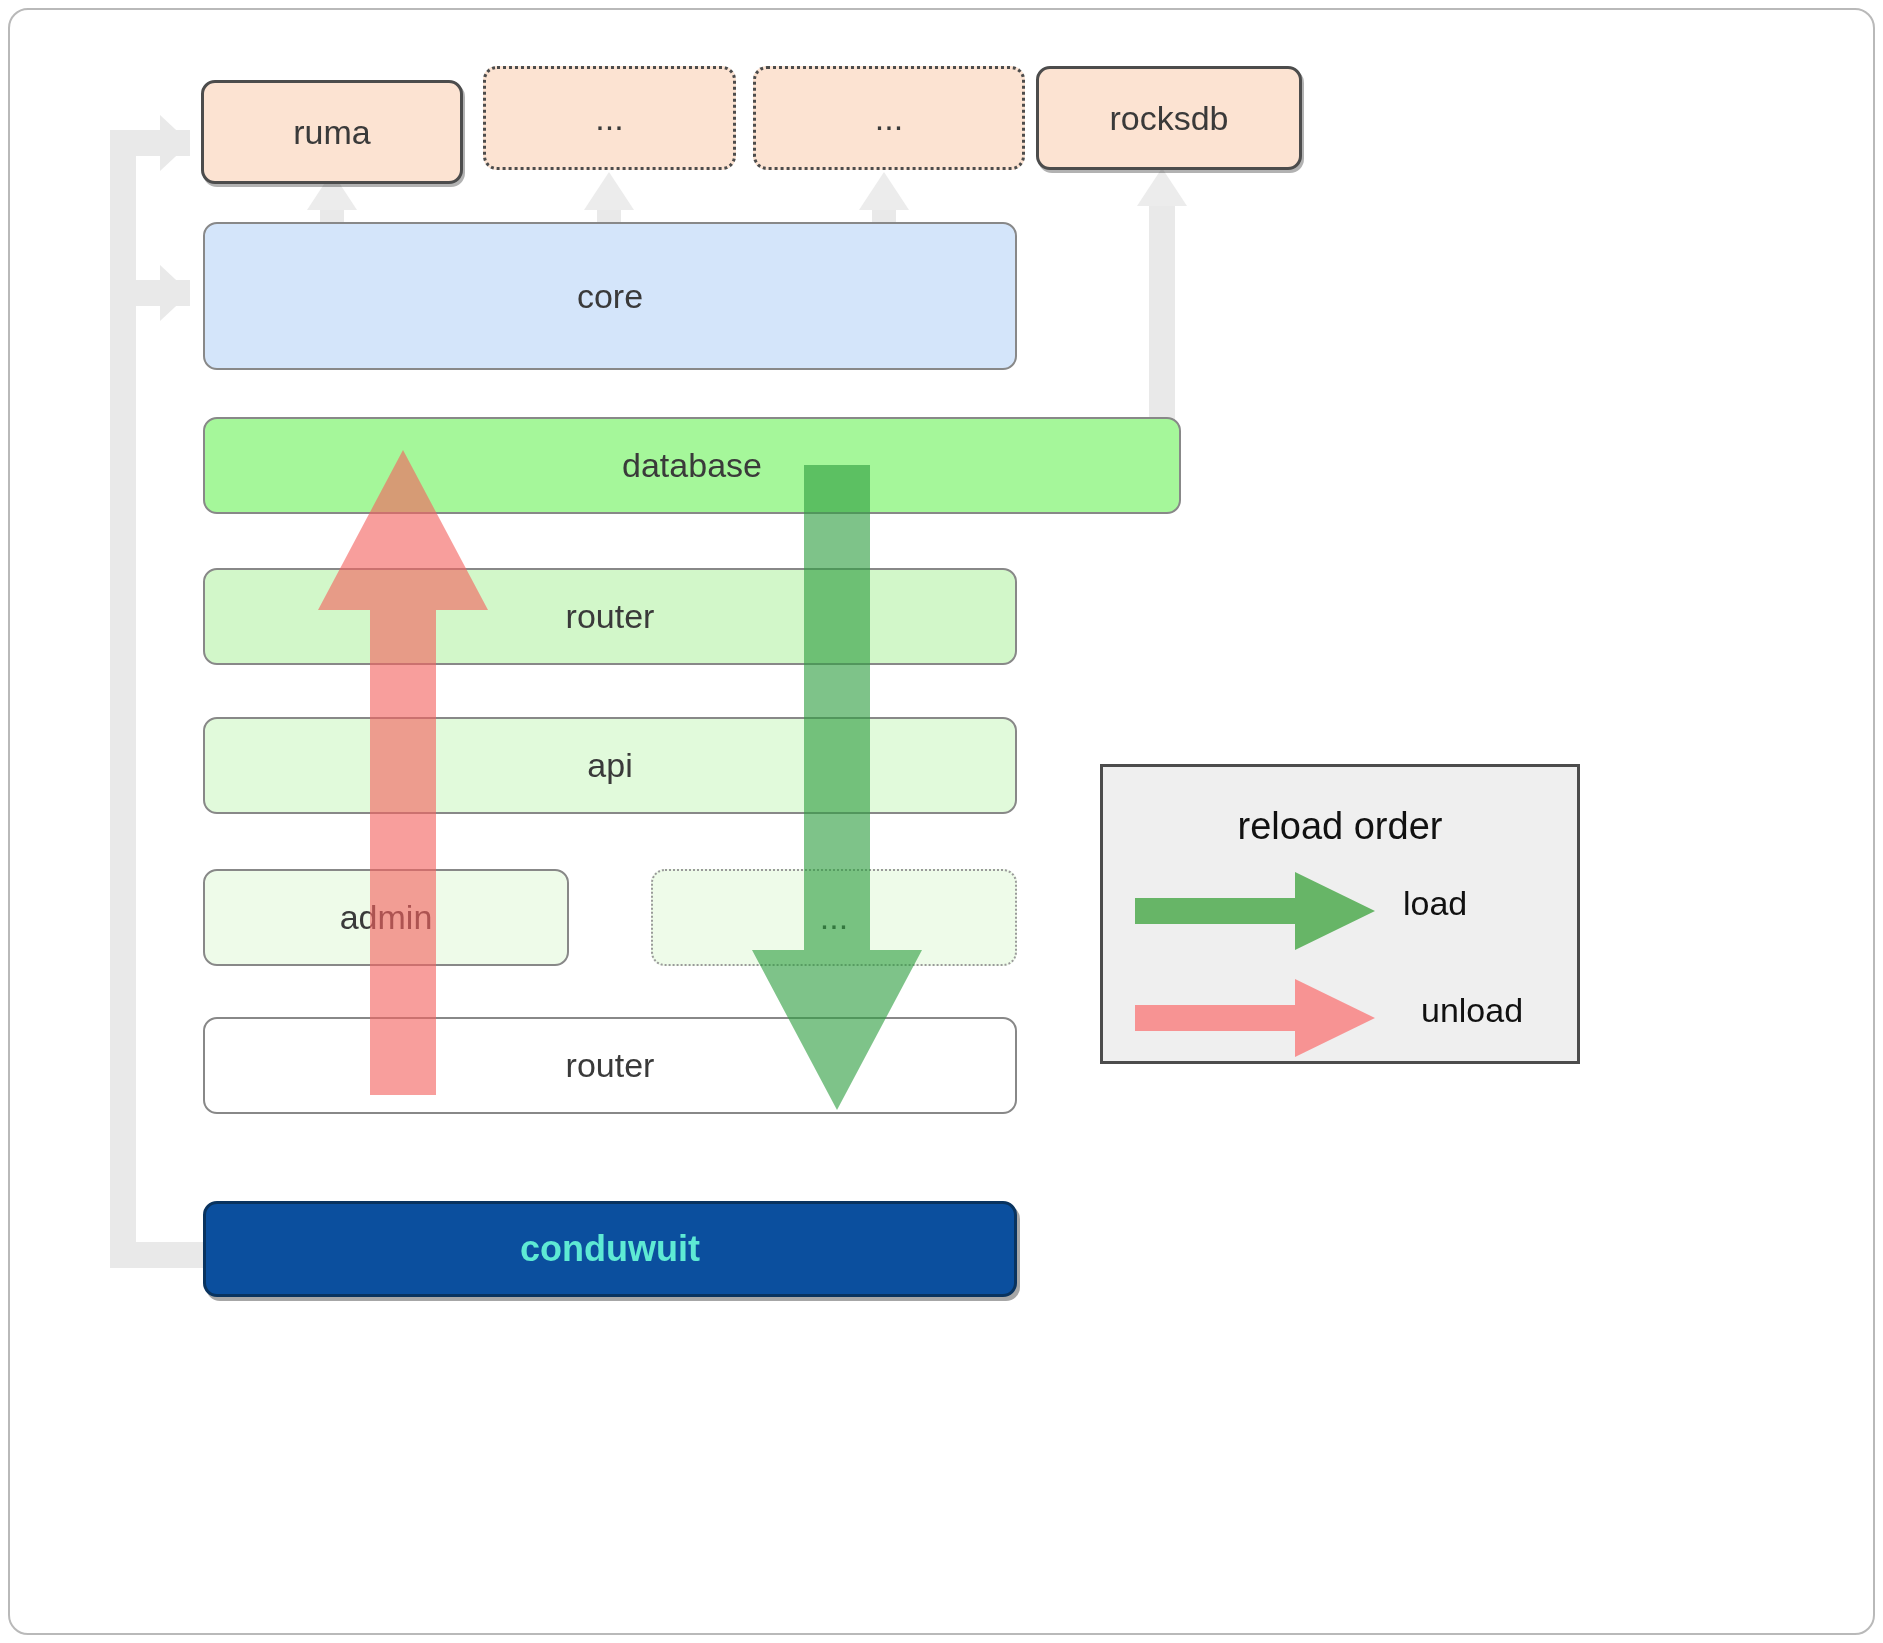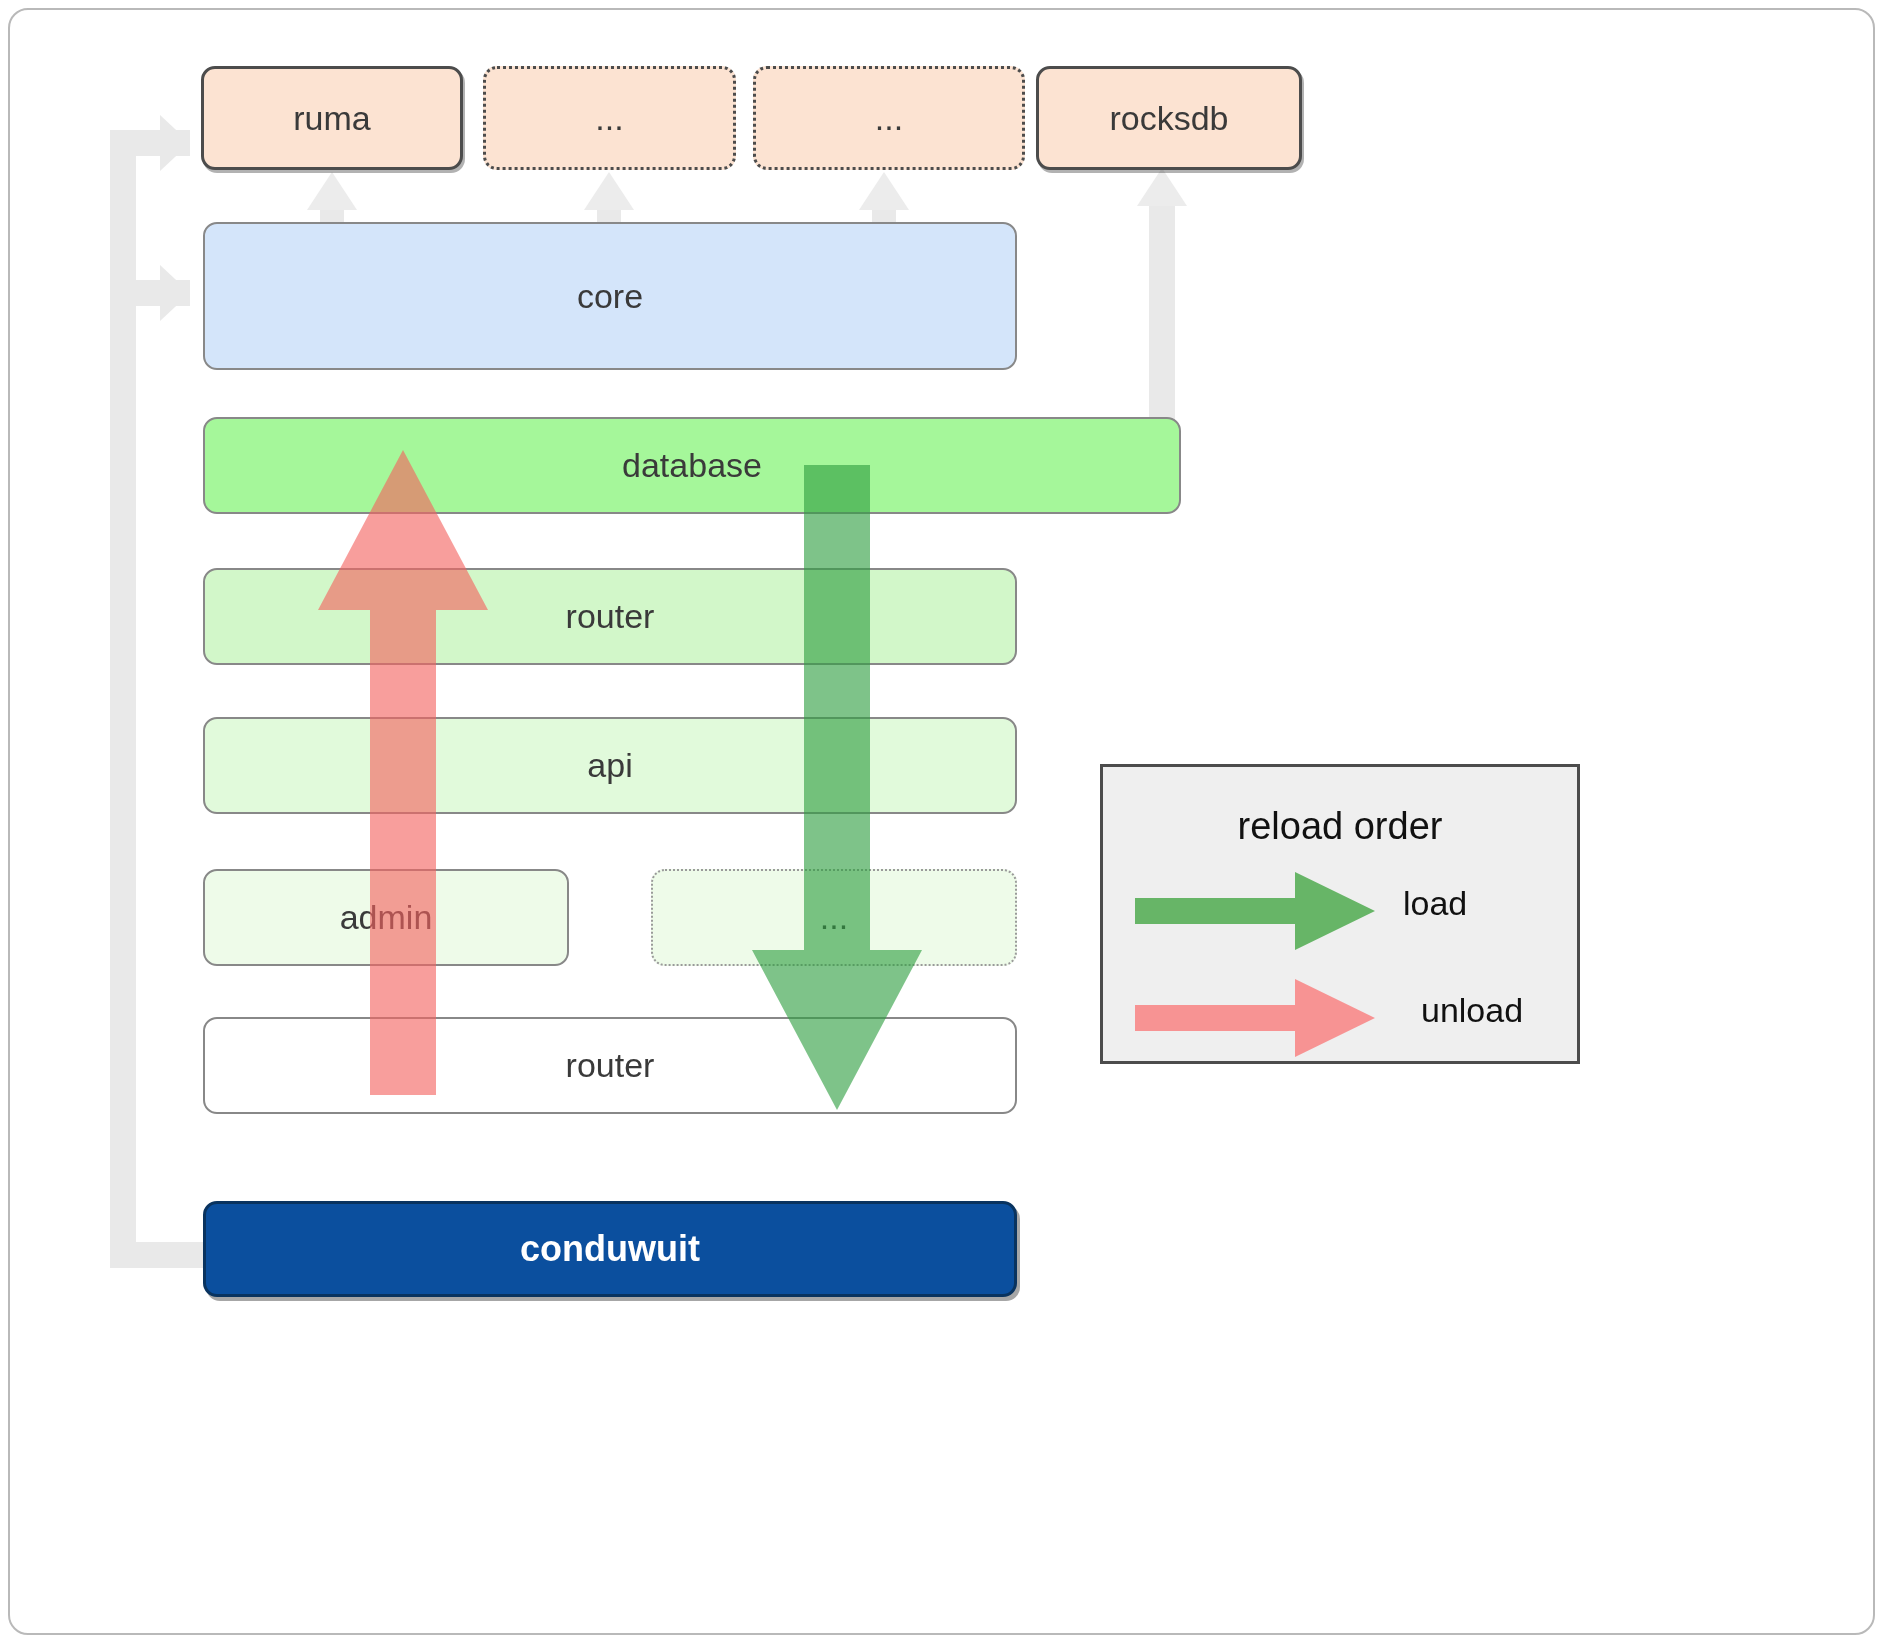--- a/index.html
+++ b/index.html
@@ -36,21 +36,21 @@
     color: #3a3a3a;
     z-index: 5;
   }
   .node.solid-dark { border: 3px solid #4c4c4c; box-shadow: 2px 3px 0 rgba(0,0,0,0.30); }
   .node.dotted-dark { border: 3px dotted #4c4c4c; }
   .node.solid-gray { border: 2px solid #888888; }
   .node.dotted-gray { border: 2px dotted #9a9a9a; }
   .node.navy {
     border: 3px solid #09335f;
     box-shadow: 3px 4px 0 rgba(0,0,0,0.35);
-    color: #ffffff;
+    color: #5eead4;
     font-weight: bold;
     font-size: 36px;
   }
 
   
   .conn { position: absolute; background: #e9e9e9; z-index: 1; }
   .conn-arrow-right {
     position: absolute;
     width: 0; height: 0;
     border-top: 28px solid transparent;
@@ -112,21 +112,21 @@
   <div class="conn" style="left:1149px; top:200px; width:26px; height:278px;"></div>
   <div class="conn-arrow-up" style="left:1137px; top:168px;"></div>
 
   <div class="conn" style="left:320px; top:198px; width:24px; height:28px;"></div>
   <div class="conn-arrow-up" style="left:307px; top:172px;"></div>
   <div class="conn" style="left:597px; top:198px; width:24px; height:28px;"></div>
   <div class="conn-arrow-up" style="left:584px; top:172px;"></div>
   <div class="conn" style="left:872px; top:198px; width:24px; height:28px;"></div>
   <div class="conn-arrow-up" style="left:859px; top:172px;"></div>
 
-  <div class="node solid-dark" style="left:201px; top:66px; width:262px; height:104px; background:#fce3d2;">
+  <div class="node solid-dark" style="left:201px; top:80px; width:262px; height:104px; background:#fce3d2;">
     <span>ruma</span>
   </div>
   <div class="node dotted-dark" style="left:483px; top:66px; width:253px; height:104px; background:#fce3d2;">
     <span>...</span>
   </div>
   <div class="node dotted-dark" style="left:753px; top:66px; width:272px; height:104px; background:#fce3d2;">
     <span>...</span>
   </div>
   <div class="node solid-dark" style="left:1036px; top:66px; width:266px; height:104px; background:#fce3d2;">
     <span>rocksdb</span>

